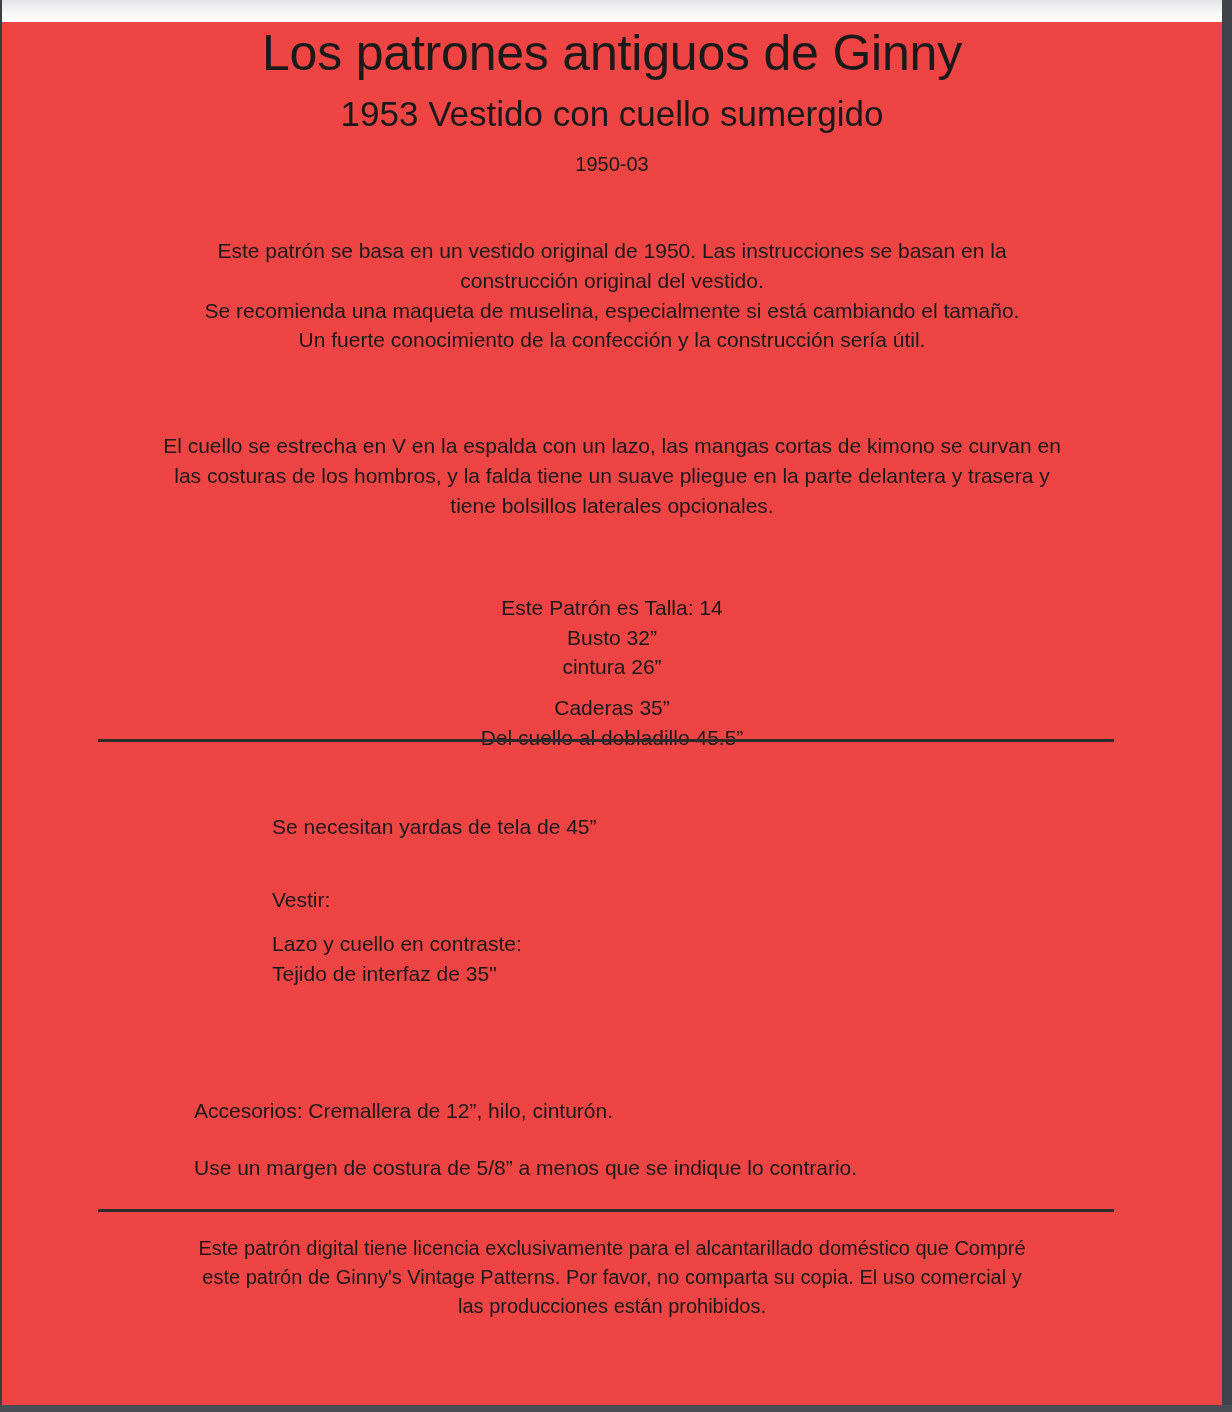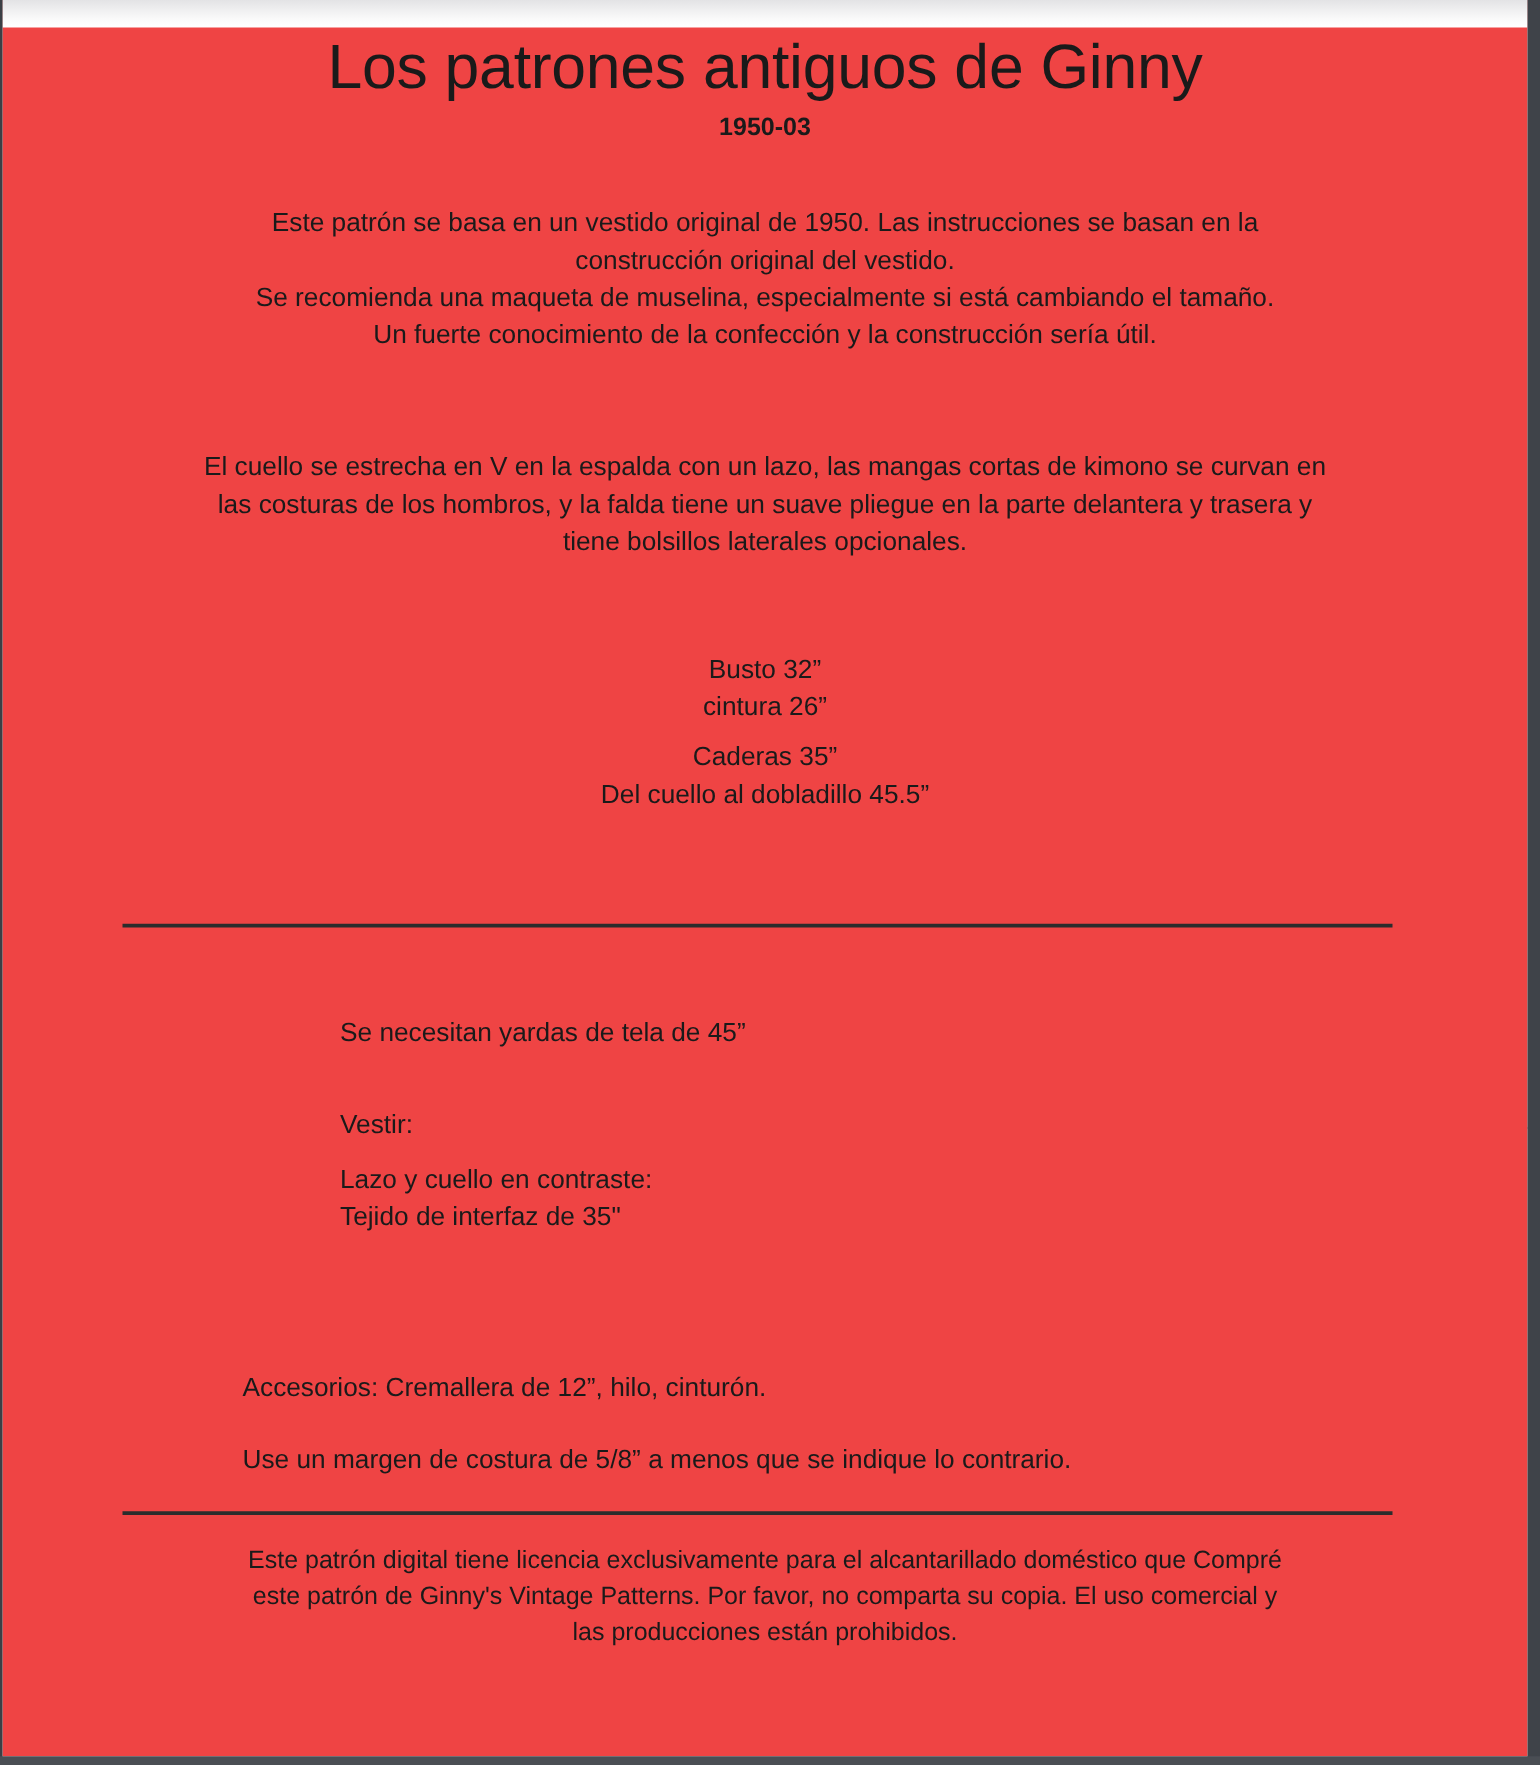--- a/index.html
+++ b/index.html
@@ -80,25 +80,25 @@
   }
   .doc-subtitle {
     margin: 0;
     padding-top: 10px;
     text-align: center;
     font-size: 35px;
     font-weight: 400;
     line-height: 1.2;
   }
   .doc-code {
-    margin: 0;
+    margin: 10px;
     padding-top: 7px;
     text-align: center;
     font-size: 20px;
-    font-weight: 700;
+    font-weight: 400;
     line-height: 1.2;
   }
 
   
   .intro-block {
     margin: 0;
     padding-top: 50px;
     text-align: center;
     font-size: 21px;
     line-height: 1.42;
@@ -211,34 +211,36 @@
 </style>
 </head>
 <body>
 
 <div class="viewport">
 
   <div class="sheet">
 
     <h1 class="doc-title">Los patrones antiguos de Ginny</h1>
 
+    <h2 class="doc-subtitle">1953 Vestido con cuello sumergido</h2>
 
     <div class="doc-code">1950-03</div>
 
     <div class="intro-block">
       <div>Este patrón se basa en un vestido original de 1950. Las instrucciones se basan en la construcción original del vestido.</div>
       <div>Se recomienda una maqueta de muselina, especialmente si está cambiando el tamaño.</div>
       <div>Un fuerte conocimiento de la confección y la construcción sería útil.</div>
     </div>
 
     <div class="desc-block">
       <div>El cuello se estrecha en V en la espalda con un lazo, las mangas cortas de kimono se curvan en las costuras de los hombros, y la falda tiene un suave pliegue en la parte delantera y trasera y tiene bolsillos laterales opcionales.</div>
     </div>
 
     <div class="measure-block">
+      <div>Este Patrón es Talla: 14</div>
       <div>Busto 32”</div>
       <div>cintura 26”</div>
       <span class="measure-gap"></span>
       <div>Caderas 35”</div>
       <div>Del cuello al dobladillo 45.5”</div>
     </div>
 
     <hr class="rule rule-top">
 
     <div class="fabric-section">

